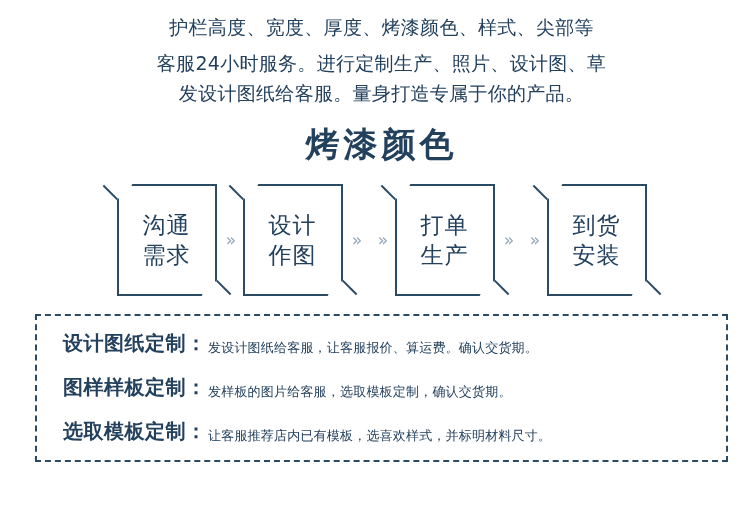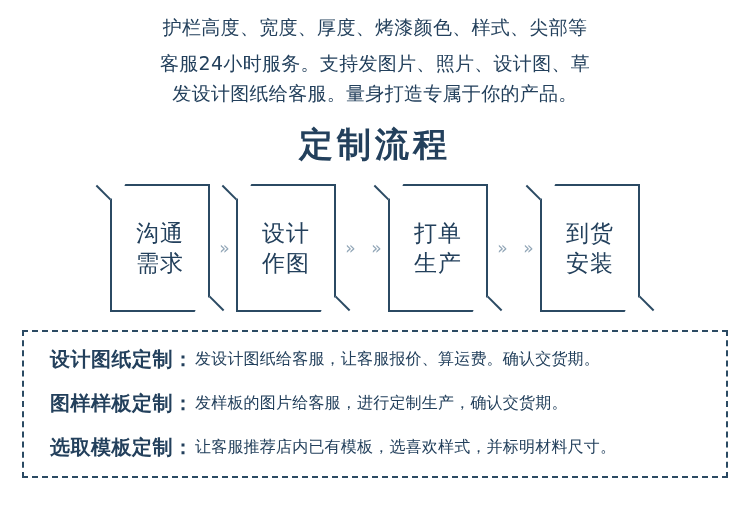--- a/index.html
+++ b/index.html
@@ -12,20 +12,21 @@
     background: #ffffff;
     font-family: "DejaVu Sans", "Liberation Sans", sans-serif;
     color: #2b4a63;
     overflow: hidden;
   }
   .page {
     position: relative;
     width: 750px;
     height: 511px;
     box-sizing: border-box;
+    padding-left: 13px;
   }
 
   
   .intro {
     padding: 12px 108px 0 108px;
     text-align: justify;
     text-align-last: center;
   }
   .intro p {
     margin: 0;
@@ -53,21 +54,21 @@
   .flow {
     display: flex;
     align-items: center;
     justify-content: center;
     margin-top: 16px;
     padding: 0 14px;
   }
   .step {
     position: relative;
     width: 100px;
-    height: 128px;
+    height: 112px;
     box-sizing: border-box;
     border: 2px solid #2b4a63;
     display: flex;
     flex-direction: column;
     align-items: center;
     justify-content: center;
     background: #ffffff;
   }
   
   .step::before, .step::after {
@@ -109,55 +110,55 @@
   
   .notebox {
     margin: 18px 22px 0 22px;
     border: 2px dashed #2b4a63;
     box-sizing: border-box;
     padding: 14px 18px 12px 26px;
     height: 148px;
   }
   .noteline {
     display: flex;
-    align-items: center;
+    align-items: flex-end;
     margin-bottom: 17px;
     white-space: nowrap;
   }
   .noteline:last-child { margin-bottom: 12px; }
   .note-label {
     font-size: 20px;
     font-weight: bold;
     color: #23405c;
     letter-spacing: 0.5px;
   }
   .note-colon {
     font-size: 20px;
     color: #23405c;
     font-weight: bold;
   }
   .note-text {
-    font-size: 16px;
+    font-size: 13px;
     color: #23405c;
     letter-spacing: 0.2px;
     margin-left: 2px;
   }
 </style>
 </head>
 <body>
 
 <div class="page">
 
   <div class="intro">
     <p>护栏高度、宽度、厚度、烤漆颜色、样式、尖部等</p>
-    <p class="p2">客服24小时服务。支持发图片、照片、设计图、草</p>
+    <p class="p2">客服24小时服务。进行定制生产、照片、设计图、草</p>
     <p>发设计图纸给客服。量身打造专属于你的产品。</p>
   </div>
 
-  <div class="title">定制流程</div>
+  <div class="title">烤漆颜色</div>
 
   <div class="flow">
 
     <div class="step">
       <div class="txt">沟通</div>
       <div class="txt">需求</div>
     </div>
     <div class="arrow">»</div>
 
     <div class="step">
@@ -185,21 +186,21 @@
 
   <div class="notebox">
     <div class="noteline">
       <span class="note-label">设计图纸定制</span>
       <span class="note-colon">：</span>
       <span class="note-text">发设计图纸给客服，让客服报价、算运费。确认交货期。</span>
     </div>
     <div class="noteline">
       <span class="note-label">图样样板定制</span>
       <span class="note-colon">：</span>
-      <span class="note-text">发样板的图片给客服，进行定制生产，确认交货期。</span>
+      <span class="note-text">发样板的图片给客服，选取模板定制，确认交货期。</span>
     </div>
     <div class="noteline">
       <span class="note-label">选取模板定制</span>
       <span class="note-colon">：</span>
       <span class="note-text">让客服推荐店内已有模板，选喜欢样式，并标明材料尺寸。</span>
     </div>
   </div>
 
 </div>
 

